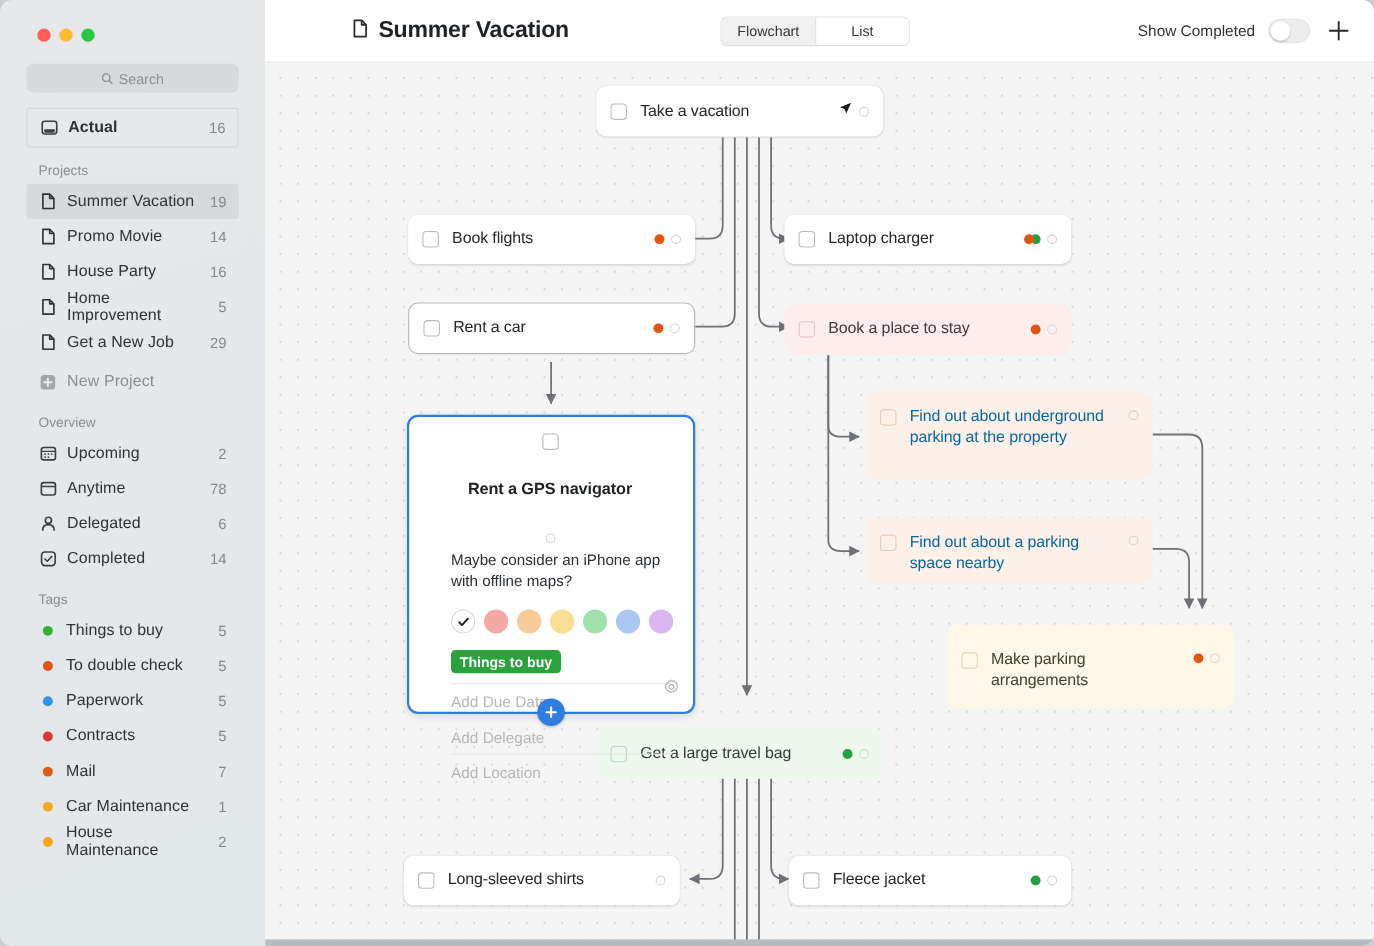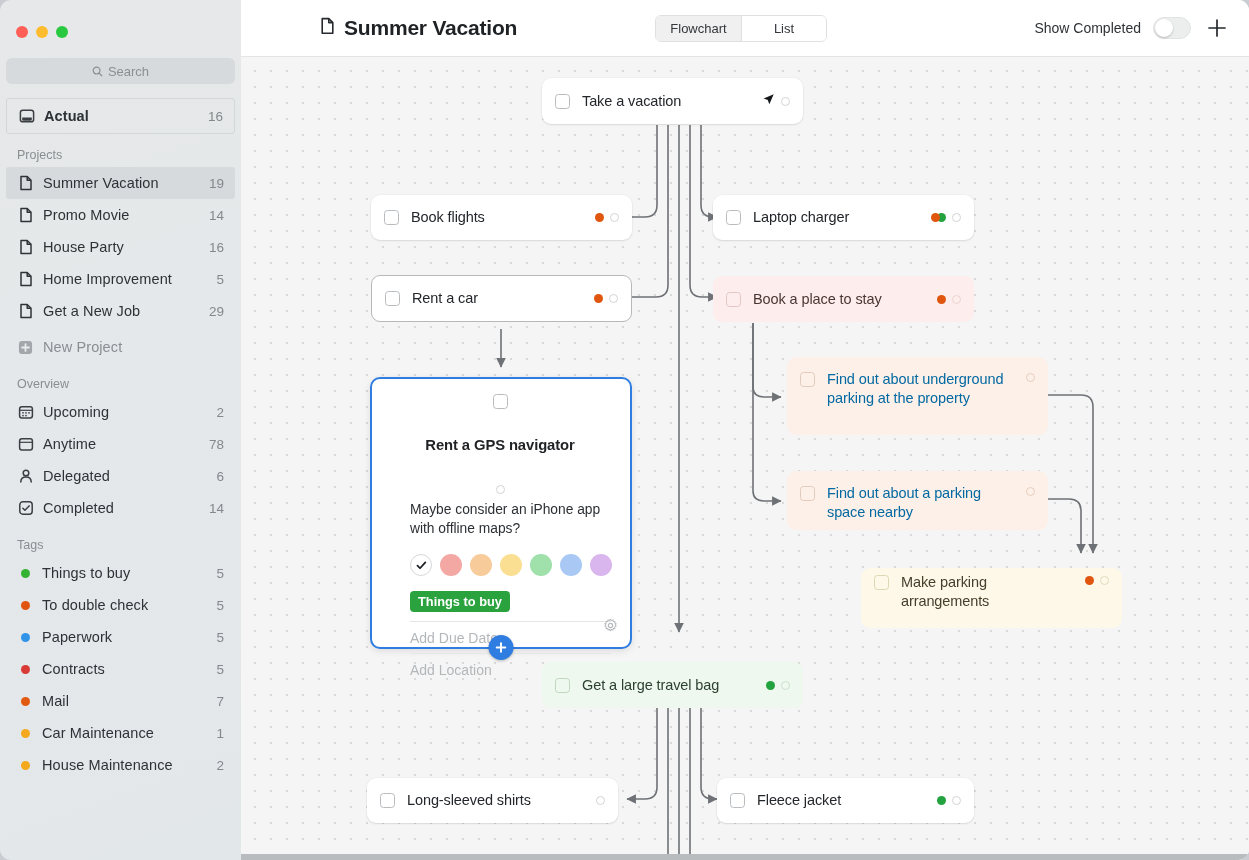--- a/index.html
+++ b/index.html
@@ -16,21 +16,21 @@
 
   
   .sidebar {
     width: 241px; height: 860px;
     position: relative;
     background: linear-gradient(160deg, #e6e8e9 0%, #e5e8ea 40%, #e2e7ea 100%);
     border-top-left-radius: 11px;
     border-bottom-left-radius: 11px;
     overflow: hidden;
     flex: 0 0 241px;
-    padding: 0 6px;
+    padding: 0 24px;
   }
   .traffic {
     display: flex; gap: 8px;
     padding: 26px 0 0 10px;
   }
   .traffic .dot { width: 12px; height: 12px; border-radius: 50%; }
   .dot.red    { background: #ff5f57; }
   .dot.yellow { background: #febc2e; }
   .dot.green  { background: #28c840; }
 
@@ -560,21 +560,21 @@
       <div class="card tint-peach" style="left:546px; top:414px; width:261px; height:59px; padding-top:13px;">
         <div class="inner">
           <div class="chk" style="margin-top:2px"></div>
           <div class="ctext">Find out about a parking space nearby</div>
           <div class="badges" style="margin-top:3px">
             <span class="bring"></span>
           </div>
         </div>
       </div>
 
-      <div class="card tint-cream" style="left:620px; top:511px; width:261px; height:60px; padding-top:5px;">
+      <div class="card tint-cream" style="left:620px; top:511px; width:261px; height:76px; padding-top:23px;">
         <div class="inner">
           <div class="chk" style="margin-top:2px"></div>
           <div class="ctext">Make parking arrangements</div>
           <div class="badges" style="margin-top:3px">
             <span class="bdot" style="background:#e0560f"></span>
             <span class="bring"></span>
           </div>
         </div>
       </div>
 
@@ -628,20 +628,21 @@
           <span class="sw" style="background:#f8cb9b"></span>
           <span class="sw" style="background:#fadf92"></span>
           <span class="sw" style="background:#9fe0ab"></span>
           <span class="sw" style="background:#a9c9f4"></span>
           <span class="sw" style="background:#d9b6ed"></span>
         </div>
 
         <span class="tagchip">Things to buy</span>
 
         <div class="dfield first">Add Due Date</div>
+        <div class="dfield">Add Delegate</div>
         <div class="dfield">Add Location</div>
 
         <span class="gear">
           <svg width="15" height="15" viewBox="0 0 16 16">
             <circle cx="8" cy="8" r="2.3" fill="none" stroke="#b7babd" stroke-width="1.3"></circle>
             <path d="M8 1.3 L9 2.6 L10.6 2 L11 3.6 L12.7 3.7 L12.5 5.3 L14 6.1 L13.1 7.4 L14 8.7 L12.5 9.5 L12.7 11.1 L11 11.2 L10.6 12.8 L9 12.2 L8 13.5 L7 12.2 L5.4 12.8 L5 11.2 L3.3 11.1 L3.5 9.5 L2 8.7 L2.9 7.4 L2 6.1 L3.5 5.3 L3.3 3.7 L5 3.6 L5.4 2 L7 2.6 Z" fill="none" stroke="#b7babd" stroke-width="1.1" stroke-linejoin="round"></path>
           </svg>
         </span>
 
         <div class="addbtn">

